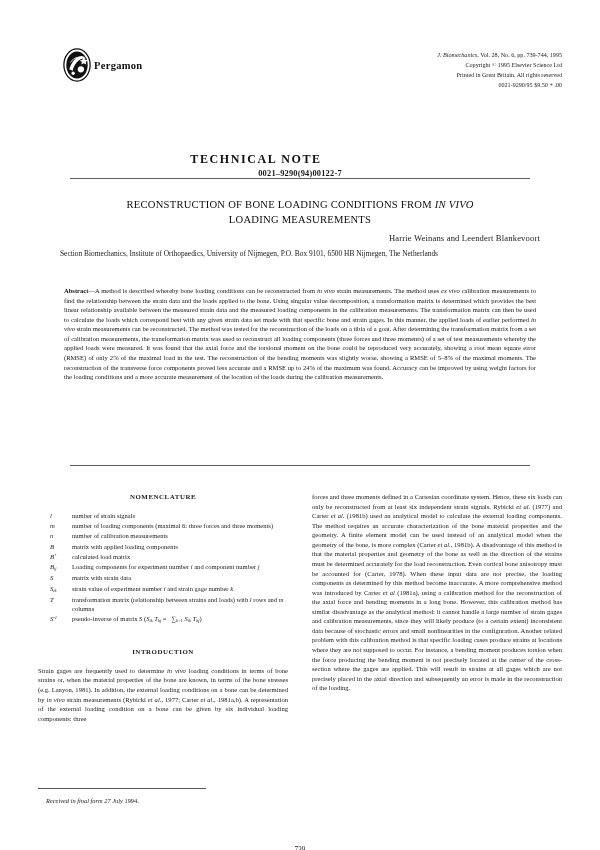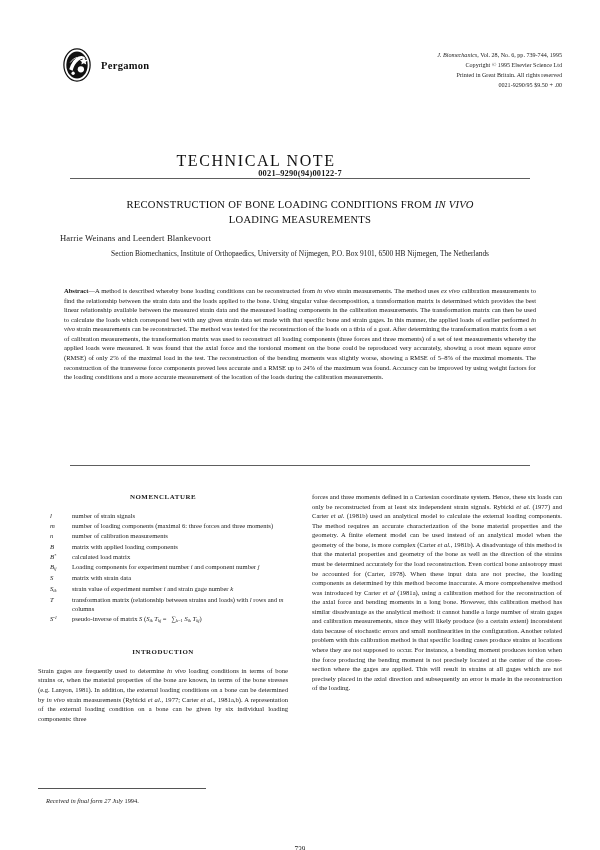--- a/index.html
+++ b/index.html
@@ -30,21 +30,21 @@
     left: 0;
     width: 600px;
     height: 48px;
   }
   .pergamon-block {
     position: absolute;
     left: 62px;
     top: 0px;
     display: flex;
     align-items: center;
-    gap: 9px;
+    gap: 2px;
   }
   .pergamon-logo {
     width: 30px;
     height: 34px;
   }
   .pergamon-word {
     font-family: "Liberation Serif", serif;
     font-weight: bold;
     font-size: 10.5px;
     letter-spacing: 0.3px;
@@ -74,23 +74,24 @@
     margin-top: 44px;
   }
 
   
   .technical-note {
     position: absolute;
     top: 152px;
     left: 0;
     width: 512px;
     text-align: center;
-    font-size: 16px;
+    font-size: 12px;
     letter-spacing: 1.6px;
     color: #111;
+    font-weight: bold;
   }
 
   .rule {
     position: absolute;
     left: 70px;
     width: 460px;
     height: 1px;
     background: #5e5e5e;
   }
   .rule-top { top: 178px; }
@@ -109,30 +110,29 @@
     color: #0d0d0d;
   }
   .article-title .it { font-style: italic; }
 
   
   .authors {
     position: absolute;
     top: 233px;
     left: 60px;
     width: 480px;
-    text-align: left;
+    text-align: right;
     font-size: 8.6px;
     letter-spacing: 0.15px;
   }
   .affiliation {
     position: absolute;
     top: 249px;
     left: 60px;
     width: 480px;
-    text-align: center;
     font-size: 7.4px;
     line-height: 1.45;
   }
 
   
   .abstract {
     position: absolute;
     top: 286px;
     left: 64px;
     width: 472px;

